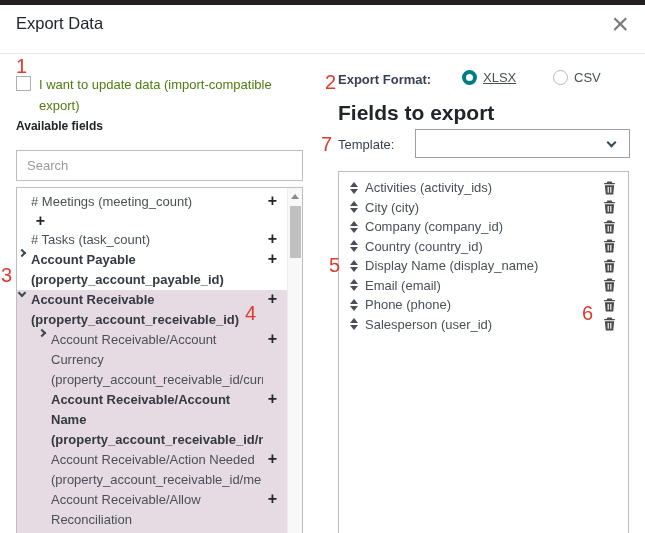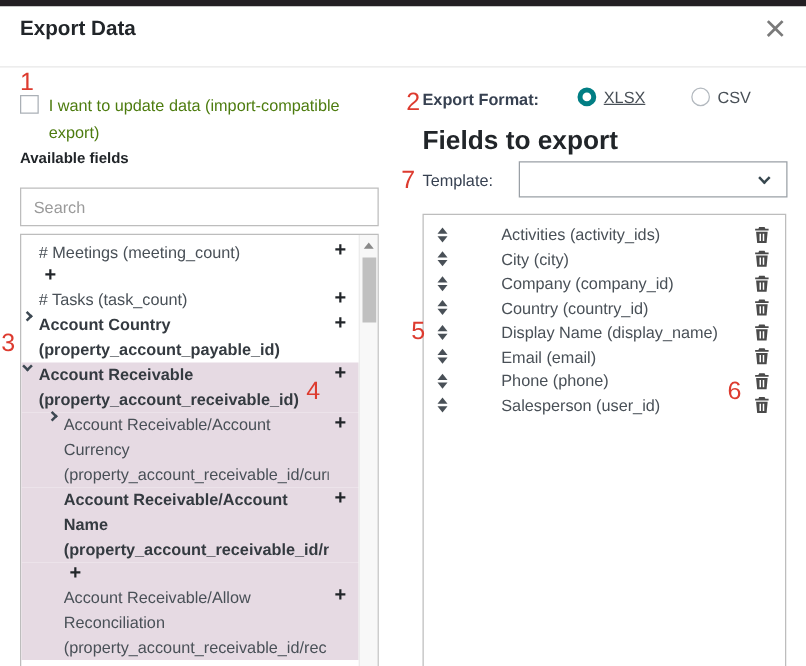--- a/index.html
+++ b/index.html
@@ -3,21 +3,21 @@
 <meta charset="utf-8">
 <style>
   * { margin:0; padding:0; box-sizing:border-box; }
   html,body { width:645px; height:533px; overflow:hidden; }
   body {
     font-family:"Liberation Sans","DejaVu Sans",sans-serif;
     background:#ffffff; color:#495057; font-size:13px;
     position:relative; width:645px; height:533px;
   }
   .top-strip { position:absolute; left:0; top:0; width:645px; height:5px; background:#231f23; }
-  .dlg-title { position:absolute; left:16px; top:14px; font-size:16.5px; font-weight:bold; color:#212529; }
+  .dlg-title { position:absolute; left:16px; top:14px; font-size:16.5px; font-weight:normal; color:#212529; }
   .close-x { position:absolute; right:16px; top:8px; font-size:30px; font-weight:normal;
              color:#7a7a7a; cursor:pointer; line-height:32px; }
   .hdr-divider { position:absolute; left:0; top:53px; width:645px; height:1px; background:#e7e7e7; }
 
   
   .chk-row { position:absolute; left:16px; top:74px; width:268px; display:flex; gap:8px; cursor:pointer; }
   .chk-box { width:15px; height:15px; border:1px solid #aab0b6; background:#fff; flex:0 0 15px; margin-top:2px; }
   .chk-label { line-height:21px; color:#4d7c0f; }
 
   .h-available { position:absolute; left:16px; top:119px; font-size:12px; font-weight:bold; color:#212529; }
@@ -71,21 +71,21 @@
 
   .listbox-right {
     position:absolute; left:338px; top:171px; width:291px; height:366px;
     border:1px solid #bdbdbd; background:#fff; overflow:hidden; padding-top:6px;
   }
   .erow { height:19.5px; display:flex; align-items:center; gap:7px; padding:0 11px; }
   .sort-icon { display:inline-flex; flex-direction:column; gap:2px; cursor:grab; }
   .sort-icon i { display:block; width:0; height:0; border-left:4px solid transparent; border-right:4px solid transparent; }
   .sort-icon .up { border-bottom:5px solid #495057; }
   .sort-icon .dn { border-top:5px solid #495057; }
-  .elabel { flex:1 1 auto; color:#495057; line-height:19px; overflow:hidden; white-space:nowrap;margin-left:36px; }
+  .elabel { flex:1 1 auto; color:#495057; line-height:19px; overflow:hidden; white-space:nowrap; }
   .trash { flex:0 0 14px; cursor:pointer; display:flex; align-items:center; }
 
   
   .ann { position:absolute; color:#dd3b2f; font-size:20px; line-height:20px; font-weight:normal; }
 </style>
 </head>
 <body>
 
 <div class="top-strip"></div>
 
@@ -124,21 +124,21 @@
           <span class="chev" style="visibility: hidden;"></span>
         </span>
     <span class="atext"># Tasks (task_count)</span>
     <span class="plus">+</span>
   </div>
 
   <div class="arow bold">
     <span class="achev">
           <span class="chev right"></span>
         </span>
-    <span class="atext">Account Country (property_account_payable_id)</span>
+    <span class="atext">Account Payable (property_account_payable_id)</span>
     <span class="plus">+</span>
   </div>
 
   <div class="arow hl bold">
     <span class="achev">
           <span class="chev down"></span>
         </span>
     <span class="atext">Account Receivable (property_account_receivable_id)</span>
     <span class="plus">+</span>
   </div>
@@ -156,20 +156,21 @@
           <span class="chev" style="visibility: hidden;"></span>
         </span>
     <span class="atext">Account Receivable/Account Name (property_account_receivable_id/nam</span>
     <span class="plus">+</span>
   </div>
 
   <div class="arow hl ind">
     <span class="achev">
           <span class="chev" style="visibility: hidden;"></span>
         </span>
+    <span class="atext">Account Receivable/Action Needed (property_account_receivable_id/me</span>
     <span class="plus">+</span>
   </div>
 
   <div class="arow hl ind">
     <span class="achev">
           <span class="chev" style="visibility: hidden;"></span>
         </span>
     <span class="atext">Account Receivable/Allow Reconciliation (property_account_receivable_id/rec</span>
     <span class="plus">+</span>
   </div>

